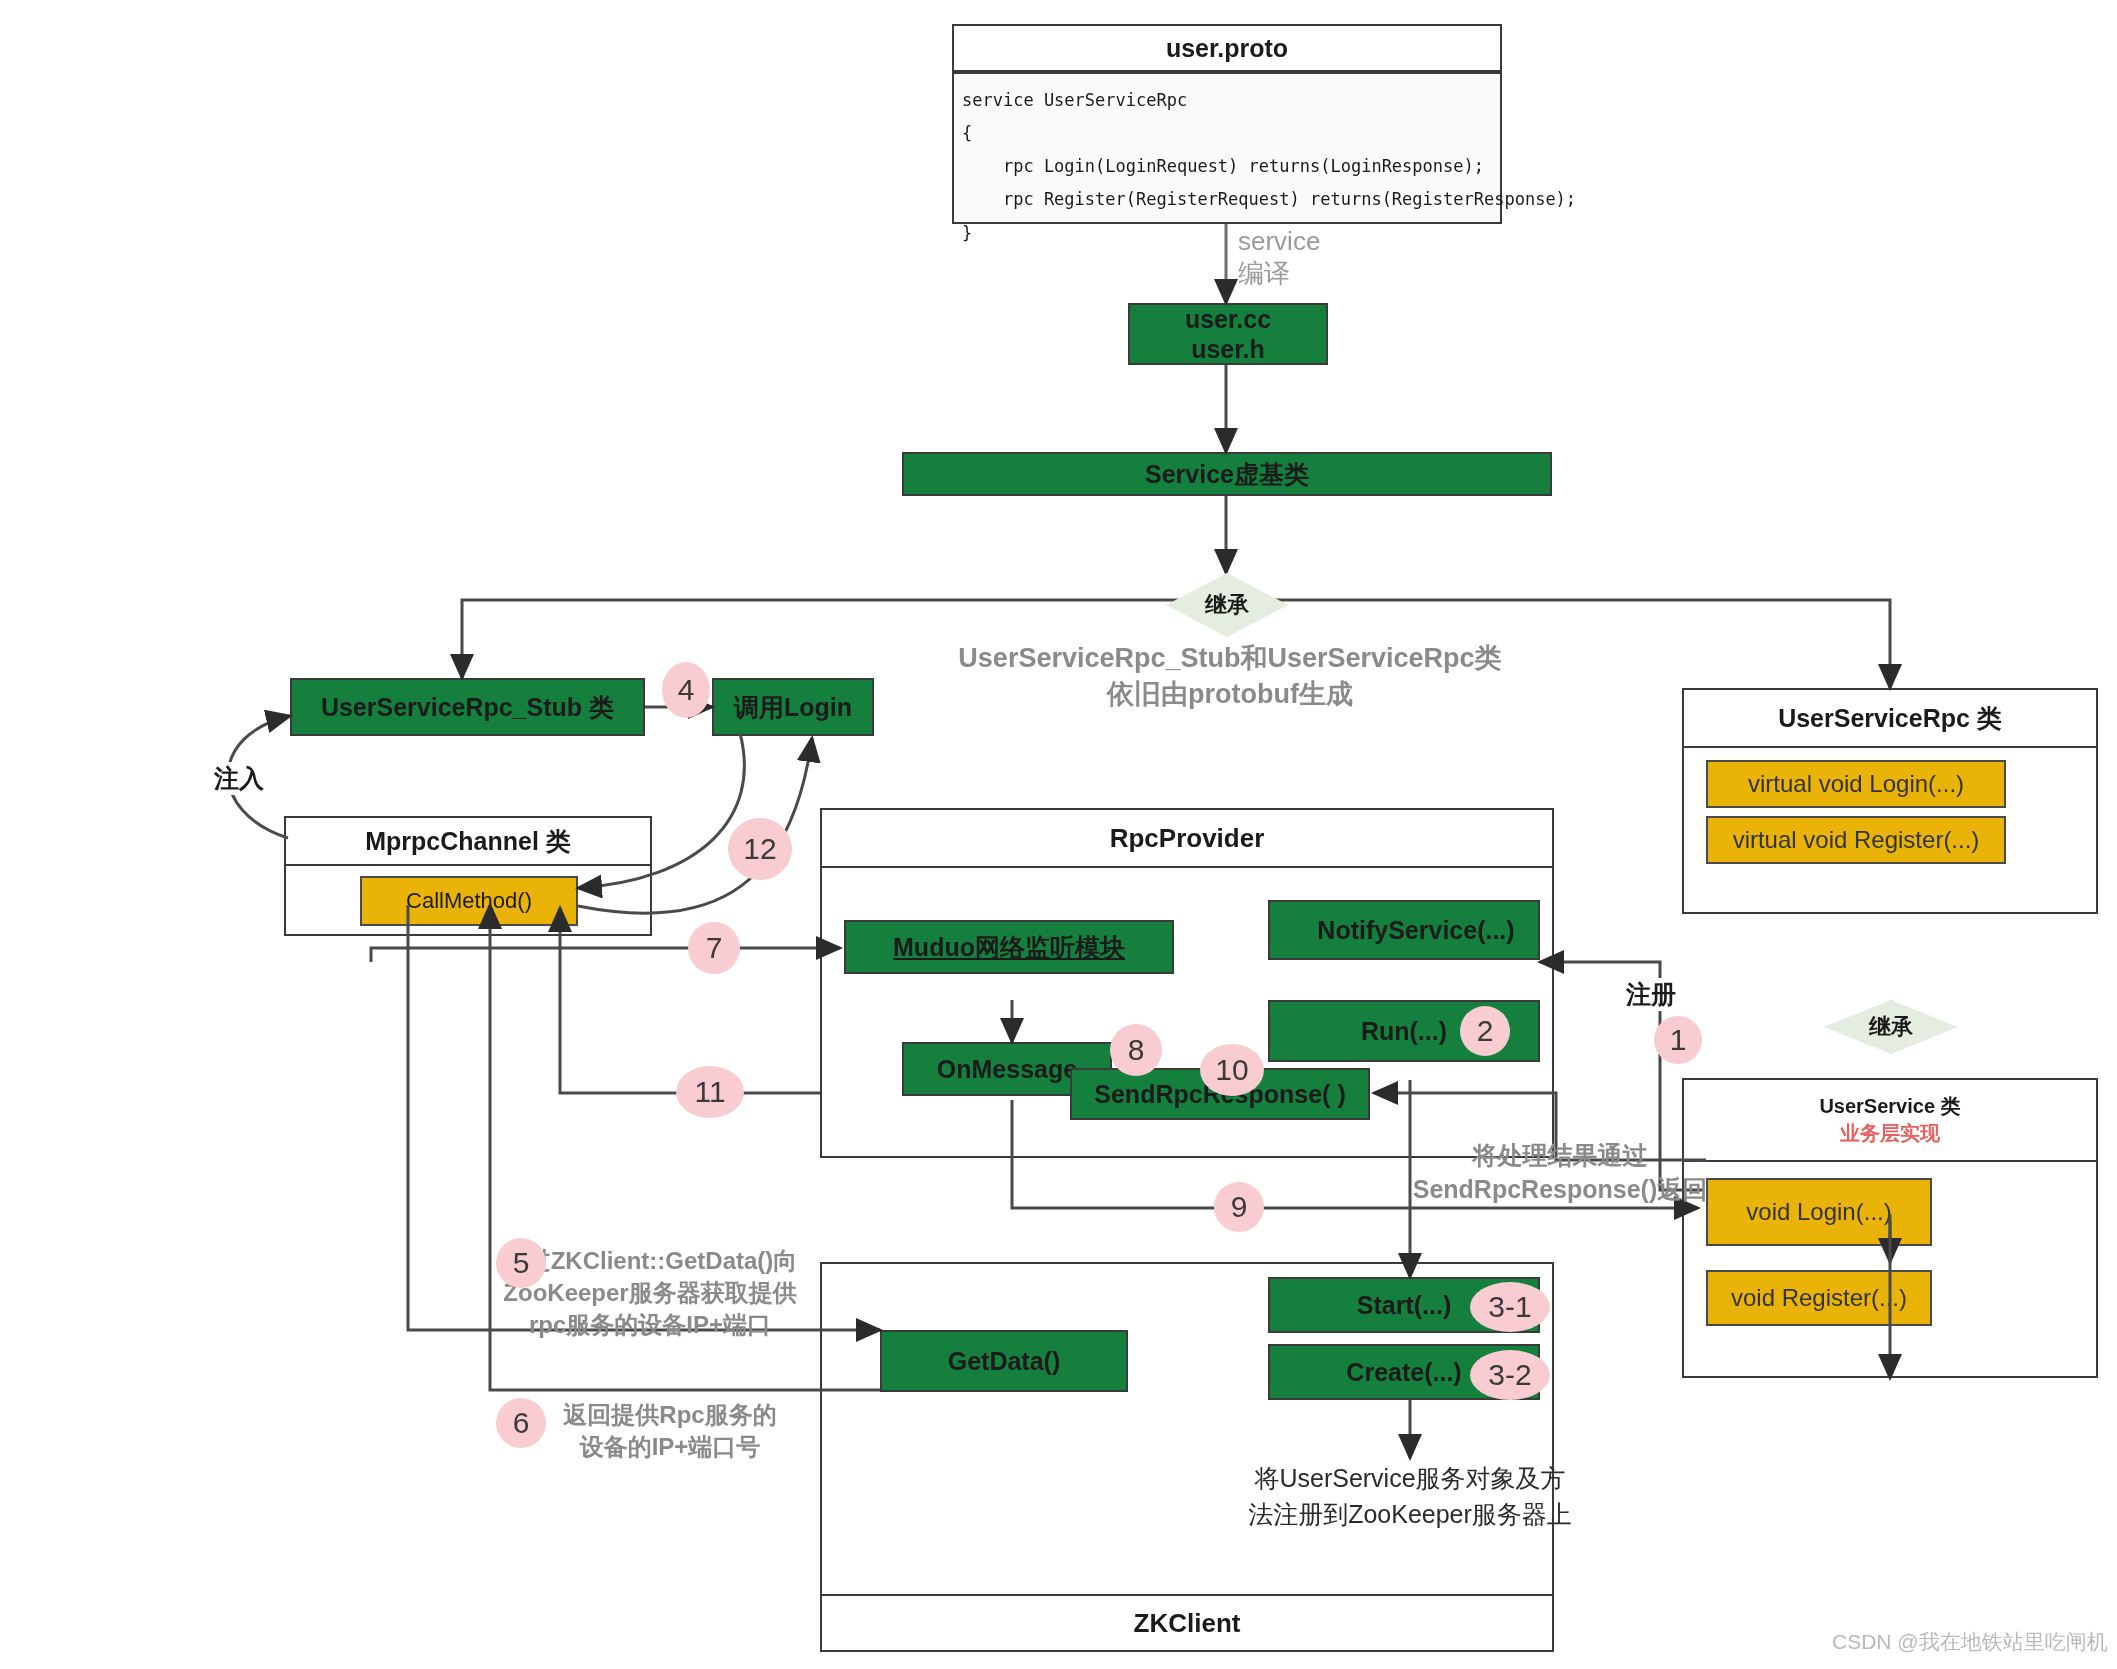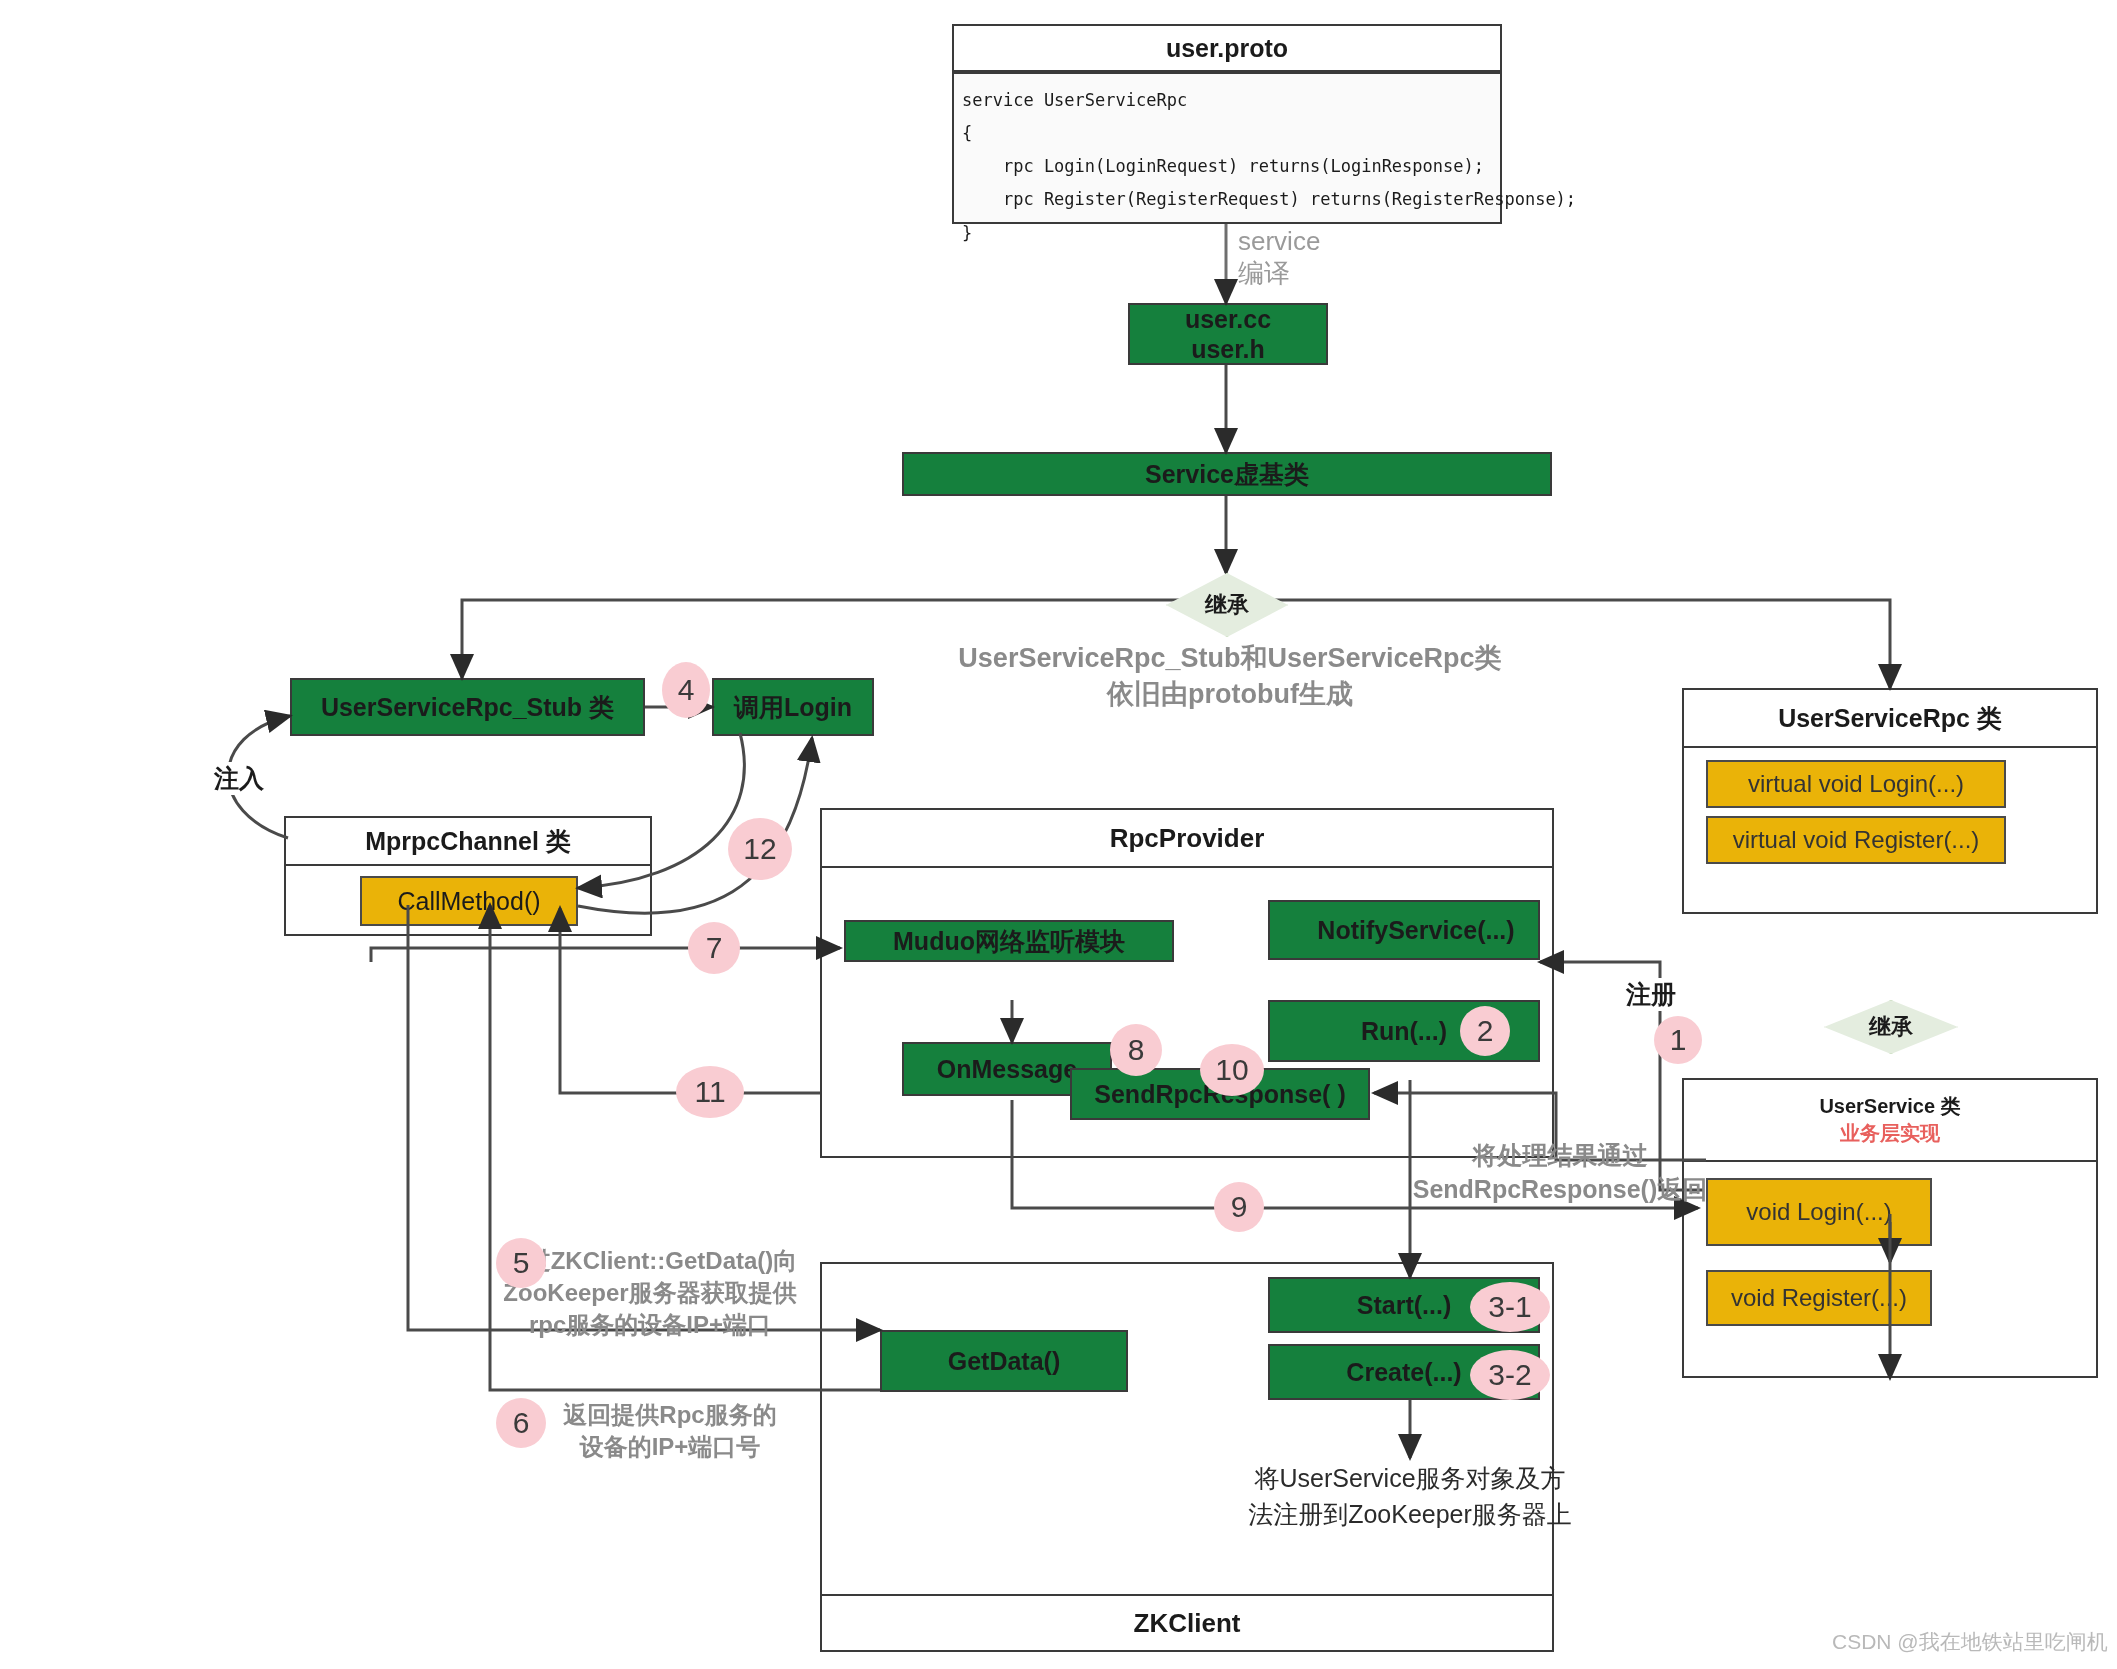--- a/index.html
+++ b/index.html
@@ -143,30 +143,30 @@
 
   <div class="node bold" style="left:712px;top:678px;width:162px;height:58px;font-size:25px;">
     <span>调用Login</span>
   </div>
 
   <div class="classbox" style="left:284px;top:816px;width:368px;height:120px;">
     <div class="hdr" style="height:48px;font-size:25px;">
       <span>MprpcChannel 类</span>
     </div>
   </div>
-  <div class="member bold" style="left:360px;top:876px;width:218px;height:50px;font-size:25px;color:#1b1b1b;">
+  <div class="member bold" style="left:360px;top:876px;width:218px;height:50px;font-size:22px;color:#1b1b1b;">
     <span>CallMethod()</span>
   </div>
 
   <div class="classbox" style="left:820px;top:808px;width:734px;height:350px;">
     <div class="hdr" style="height:58px;font-size:26px;">
       <span>RpcProvider</span>
     </div>
   </div>
-  <div class="node bold" style="left:844px;top:920px;width:330px;height:42px;font-size:25px;">
+  <div class="node bold" style="left:844px;top:920px;width:330px;height:54px;font-size:25px;text-decoration:underline;">
     <span>Muduo网络监听模块</span>
   </div>
   <div class="node bold" style="left:902px;top:1042px;width:210px;height:54px;font-size:25px;">
     <span>OnMessage</span>
   </div>
   <div class="node bold" style="left:1268px;top:900px;width:272px;height:60px;font-size:25px;padding-left:24px;">
     <span>NotifyService(...)</span>
   </div>
   <div class="node bold" style="left:1268px;top:1000px;width:272px;height:62px;font-size:25px;">
     <span>Run(...)</span>

